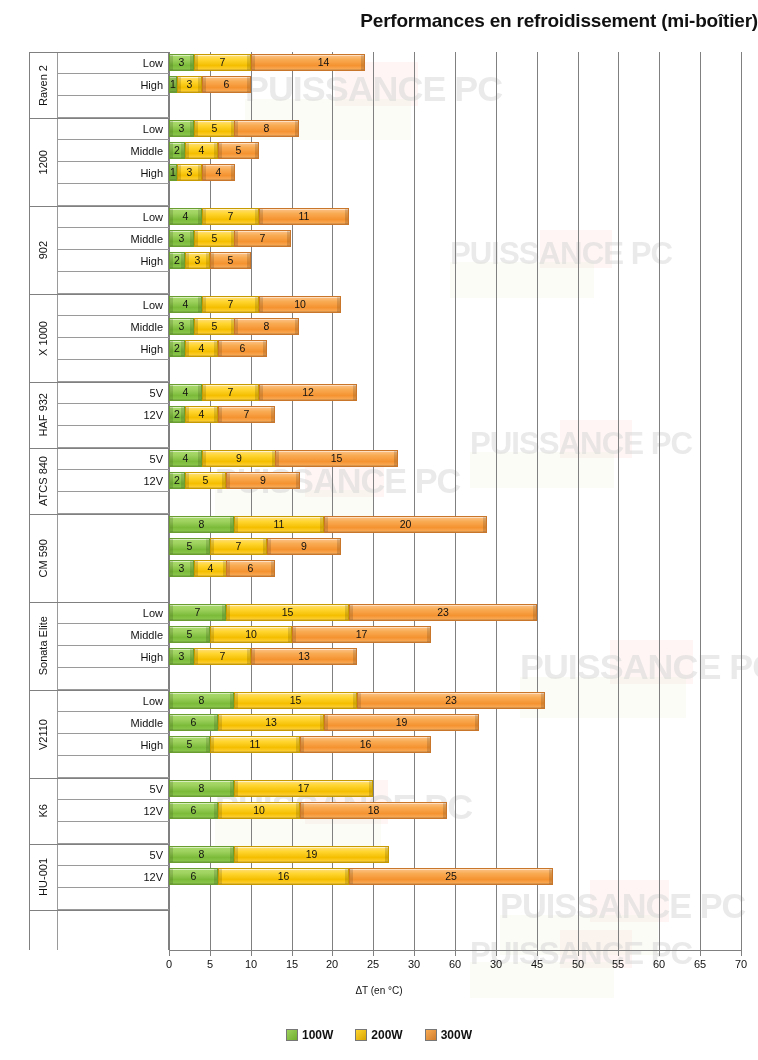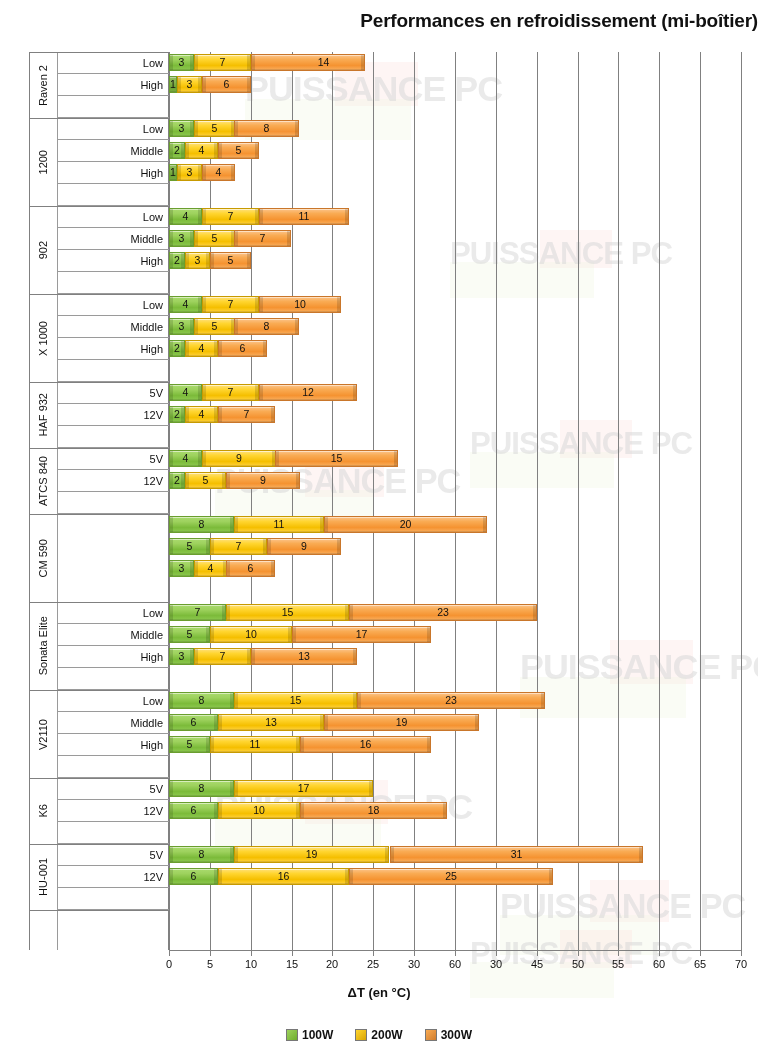--- a/index.html
+++ b/index.html
@@ -48,21 +48,21 @@
   .axis-bottom{
     position:absolute;left:169px;top:950px;width:573px;height:1px;background:#808080;
   }
   .tickmark{position:absolute;top:950px;width:1px;height:6px;background:#808080;}
   .ticklabel{
     position:absolute;top:958px;
     font-size:11px;color:#111;text-align:center;width:40px;margin-left:-20px;
   }
   .axis-title{
     position:absolute;left:0;top:985px;width:758px;text-align:center;
-    font-size:13px;font-weight:bold;color:#111;
+    font-size:10px;font-weight:normal;color:#111;
   }
 
   
   .labelcol{
     position:absolute;left:29px;top:52px;width:140px;height:898px;
   }
   .grp{position:relative;}
   .grp-border-top{
     position:absolute;left:0;right:0;height:1px;background:#808080;top:0;
   }
@@ -627,25 +627,20 @@
       <div class="barrow" style="top: 792px;">
         <div class="seg g" style="left: 0px; width: 65px;">
           <span class="ltedge"></span>
           <span class="rtedge"></span>
           <span class="val">8</span>
         </div>
         <div class="seg y" style="left: 65px; width: 155px;">
           <span class="ltedge"></span>
           <span class="rtedge"></span>
           <span class="val">19</span>
-        </div>
-        <div class="seg o" style="left: 221px; width: 253px;">
-          <span class="ltedge"></span>
-          <span class="rtedge"></span>
-          <span class="val">31</span>
         </div>
       </div>
       <div class="barrow" style="top: 814px;">
         <div class="seg g" style="left: 0px; width: 49px;">
           <span class="ltedge"></span>
           <span class="rtedge"></span>
           <span class="val">6</span>
         </div>
         <div class="seg y" style="left: 49px; width: 131px;">
           <span class="ltedge"></span>

